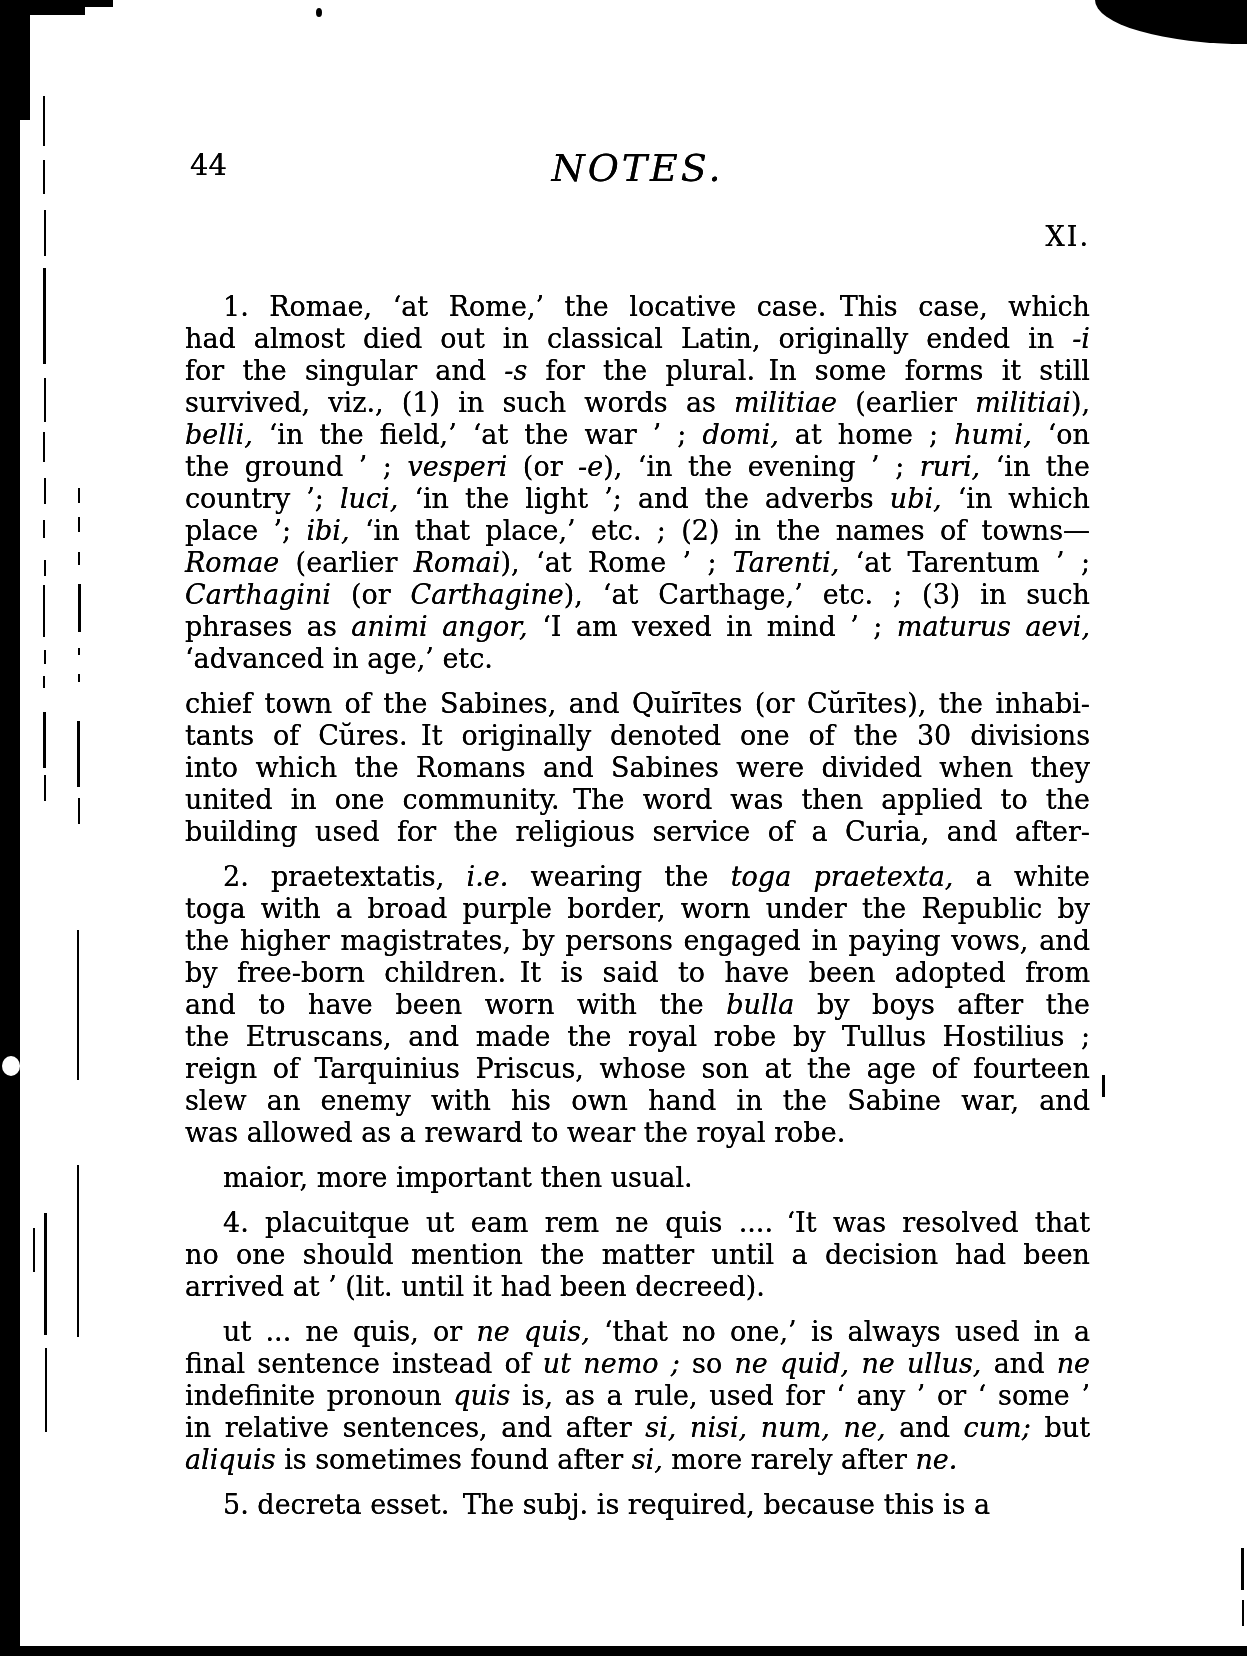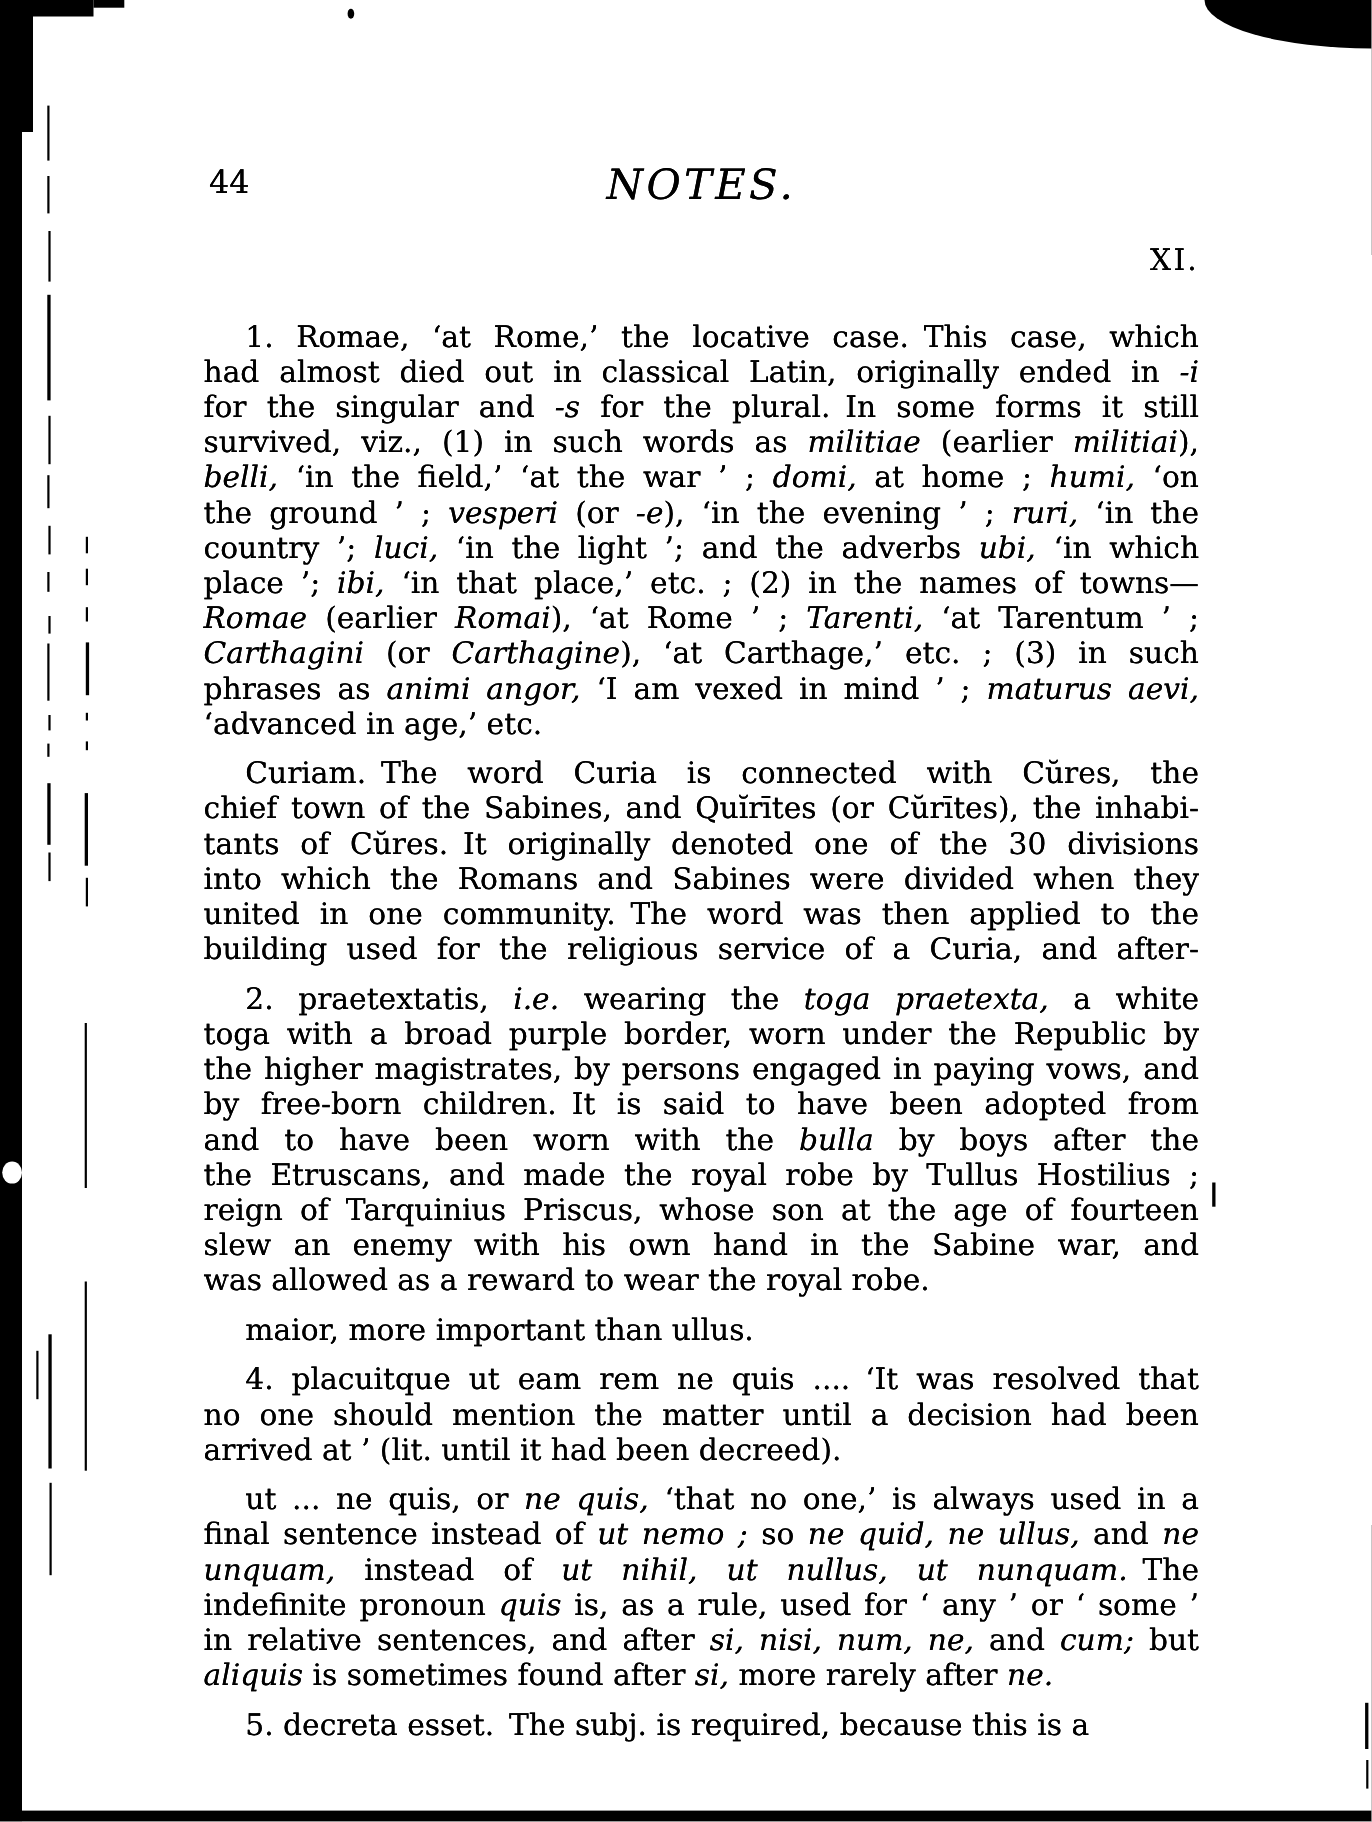--- a/index.html
+++ b/index.html
@@ -93,50 +93,48 @@
           <div class="line"><span class="i">belli,</span><span class="n"> ‘in the field,’ ‘at the war ’ ; </span><span class="i">domi,</span><span class="n"> at home ; </span><span class="i">humi,</span><span class="n"> ‘on</span></div>
           <div class="line"><span class="n">the ground ’ ; </span><span class="i">vesperi</span><span class="n"> (or </span><span class="i">-e</span><span class="n">), ‘in the evening ’ ; </span><span class="i">ruri,</span><span class="n"> ‘in the</span></div>
           <div class="line"><span class="n">country ’; </span><span class="i">luci,</span><span class="n"> ‘in the light ’; and the adverbs </span><span class="i">ubi,</span><span class="n"> ‘in which</span></div>
           <div class="line"><span class="n">place ’; </span><span class="i">ibi,</span><span class="n"> ‘in that place,’ etc. ; (2) in the names of towns—</span></div>
           <div class="line"><span class="i">Romae</span><span class="n"> (earlier </span><span class="i">Romai</span><span class="n">), ‘at Rome ’ ; </span><span class="i">Tarenti,</span><span class="n"> ‘at Tarentum ’ ;</span></div>
           <div class="line"><span class="i">Carthagini</span><span class="n"> (or </span><span class="i">Carthagine</span><span class="n">), ‘at Carthage,’ etc. ; (3) in such</span></div>
           <div class="line"><span class="n">phrases as </span><span class="i">animi angor,</span><span class="n"> ‘I am vexed in mind ’ ; </span><span class="i">maturus aevi,</span></div>
           <div class="line last"><span class="n">‘advanced in age,’ etc.</span></div>
         </div>
         <div class="para">
-          <div class="line first"><span class="b">Curiam.</span><span class="n"> The word Curia is connected with Cŭres, the</span></div>
           <div class="line"><span class="n">chief town of the Sabines, and Quĭrītes (or Cŭrītes), the inhabi-</span></div>
           <div class="line"><span class="n">tants of Cŭres. It originally denoted one of the 30 divisions</span></div>
           <div class="line"><span class="n">into which the Romans and Sabines were divided when they</span></div>
           <div class="line"><span class="n">united in one community. The word was then applied to the</span></div>
           <div class="line"><span class="n">building used for the religious service of a Curia, and after-</span></div>
         </div>
         <div class="para">
           <div class="line first"><span class="n">2. </span><span class="b">praetextatis,</span><span class="n"> </span><span class="i">i.e.</span><span class="n"> wearing the </span><span class="i">toga praetexta,</span><span class="n"> a white</span></div>
           <div class="line"><span class="n">toga with a broad purple border, worn under the Republic by</span></div>
           <div class="line"><span class="n">the higher magistrates, by persons engaged in paying vows, and</span></div>
           <div class="line"><span class="n">by free-born children. It is said to have been adopted from</span></div>
           <div class="line"><span class="n">and to have been worn with the </span><span class="i">bulla</span><span class="n"> by boys after the</span></div>
           <div class="line"><span class="n">the Etruscans, and made the royal robe by Tullus Hostilius ;</span></div>
           <div class="line"><span class="n">reign of Tarquinius Priscus, whose son at the age of fourteen</span></div>
           <div class="line"><span class="n">slew an enemy with his own hand in the Sabine war, and</span></div>
           <div class="line last"><span class="n">was allowed as a reward to wear the royal robe.</span></div>
         </div>
         <div class="para">
-          <div class="line first last"><span class="b">maior,</span><span class="n"> more important than ullus.</span></div>
+          <div class="line first last"><span class="b">maior,</span><span class="n"> more important then usual.</span></div>
         </div>
         <div class="para">
           <div class="line first"><span class="n">4. </span><span class="b">placuitque ut eam rem ne quis ....</span><span class="n"> ‘It was resolved that</span></div>
           <div class="line"><span class="n">no one should mention the matter until a decision had been</span></div>
           <div class="line last"><span class="n">arrived at ’ (lit. until it had been decreed).</span></div>
         </div>
         <div class="para">
           <div class="line first"><span class="b">ut ... ne quis,</span><span class="n"> or </span><span class="i">ne quis,</span><span class="n"> ‘that no one,’ is always used in a</span></div>
           <div class="line"><span class="n">final sentence instead of </span><span class="i">ut nemo ;</span><span class="n"> so </span><span class="i">ne quid,</span><span class="n"> </span><span class="i">ne ullus,</span><span class="n"> and </span><span class="i">ne</span></div>
-          <div class="line"><span class="i">unquam,</span><span class="n"> instead of </span><span class="i">ut nihil,</span><span class="n"> </span><span class="i">ut nullus,</span><span class="n"> </span><span class="i">ut nunquam.</span><span class="n"> The</span></div>
           <div class="line"><span class="n">indefinite pronoun </span><span class="i">quis</span><span class="n"> is, as a rule, used for ‘ any ’ or ‘ some ’</span></div>
           <div class="line"><span class="n">in relative sentences, and after </span><span class="i">si,</span><span class="n"> </span><span class="i">nisi,</span><span class="n"> </span><span class="i">num,</span><span class="n"> </span><span class="i">ne,</span><span class="n"> and </span><span class="i">cum;</span><span class="n"> but</span></div>
           <div class="line last"><span class="i">aliquis</span><span class="n"> is sometimes found after </span><span class="i">si,</span><span class="n"> more rarely after </span><span class="i">ne.</span></div>
         </div>
         <div class="para">
           <div class="line first last"><span class="n">5. </span><span class="b">decreta esset.</span><span class="n"> The subj. is required, because this is a</span></div>
         </div>
       </div>
   </div>
 

